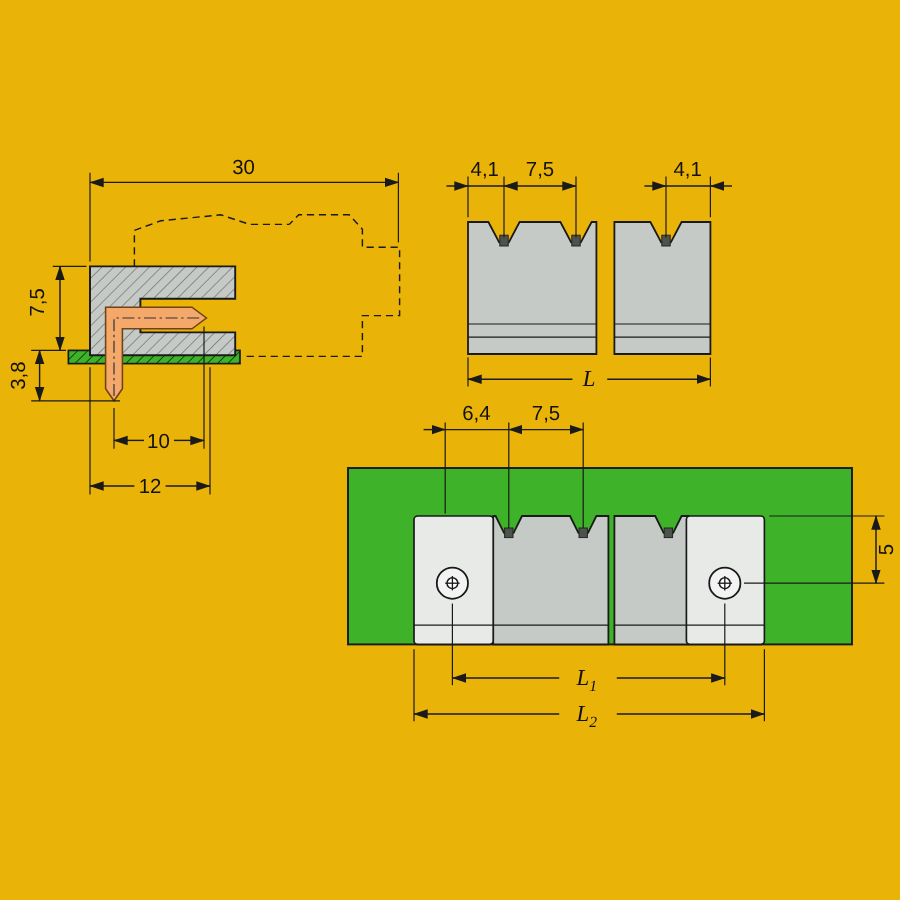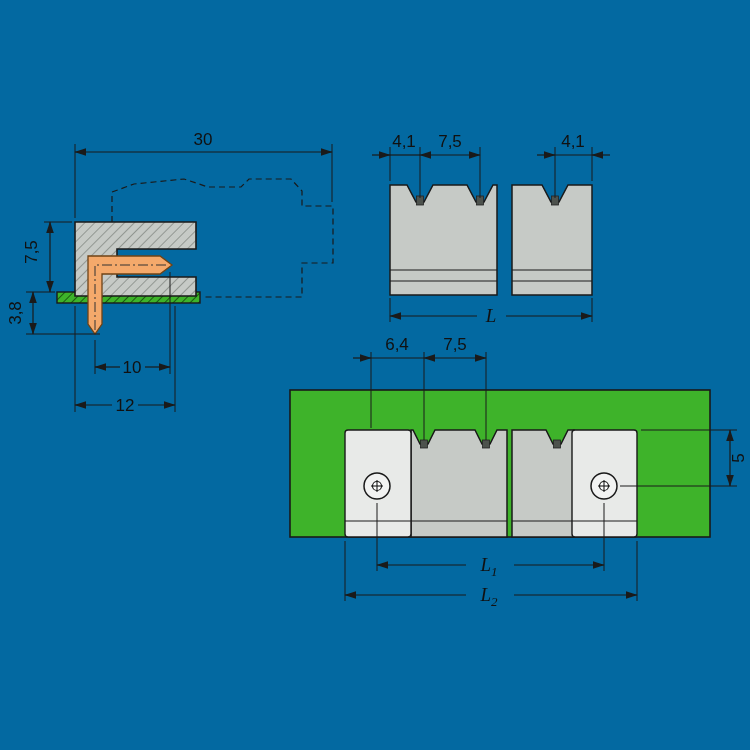--- a/index.html
+++ b/index.html
@@ -1,16 +1,16 @@
 <!DOCTYPE html>
 <html style="--board-green: #3eb32a; --body-gray: #c6cac6; --plate-light: #e8eae8; --pin-copper: #f4a96b; --contact-dark: #4d524d; --line-black: #1a1a1a;"><head>
 <meta charset="utf-8">
 <style>
   html,body{margin:0;padding:0;background:#fff}
-  .stage{width:750px;height:750px;position:relative;background:#0369a1;font-family:"Liberation Sans",sans-serif;overflow:hidden}
+  .stage{width:750px;height:750px;position:relative;background:#eab308;font-family:"Liberation Sans",sans-serif;overflow:hidden}
   svg{display:block}
   .ext{stroke:var(--line-black,#1a1a1a);stroke-width:1;fill:none}
   .dim{stroke:var(--line-black,#1a1a1a);stroke-width:1.2;fill:none}
   .thin{stroke:var(--line-black,#1a1a1a);stroke-width:1;fill:none}
   .dashed{stroke:var(--line-black,#1a1a1a);stroke-width:1.2;fill:none;stroke-dasharray:6 4}
   .board-fill{fill:var(--board-green,#3eb32a);stroke:var(--line-black,#1a1a1a);stroke-width:1.6}
   .body-fill{fill:var(--body-gray,#c6cac6);stroke:var(--line-black,#1a1a1a);stroke-width:1.5}
   .plate-fill{fill:var(--plate-light,#e8eae8);stroke:var(--line-black,#1a1a1a);stroke-width:1.4}
   .pin-fill{fill:var(--pin-copper,#f4a96b);stroke:#6f4316;stroke-width:1.3}
   .contact{fill:var(--contact-dark,#4d524d);stroke:#222;stroke-width:.8}

